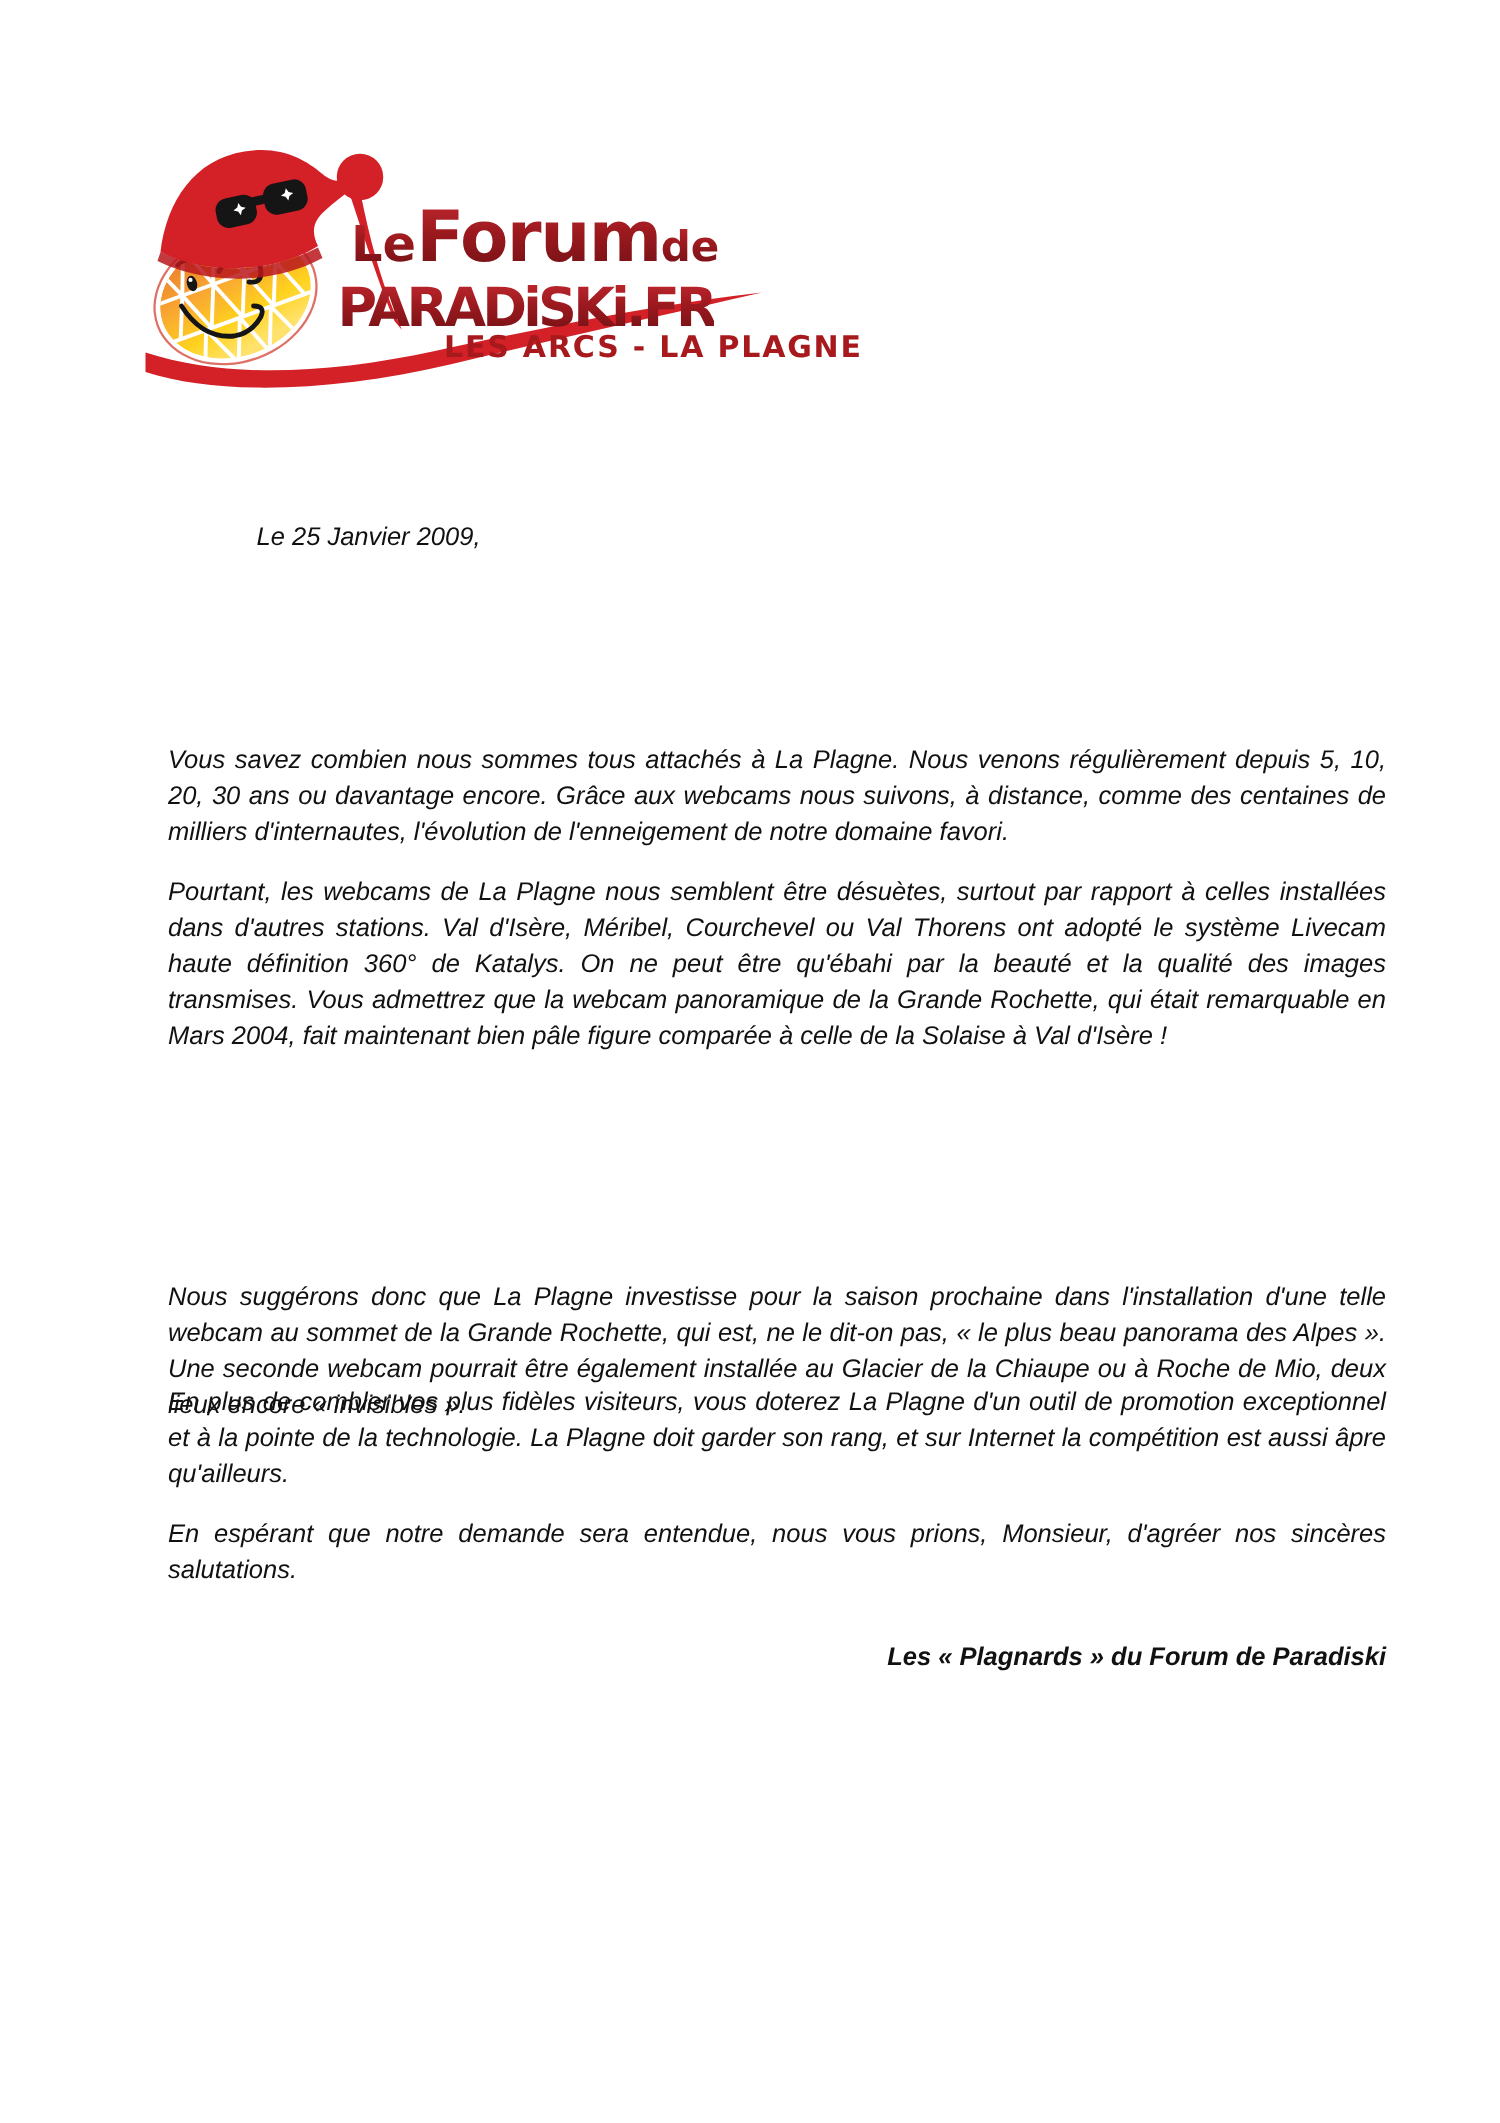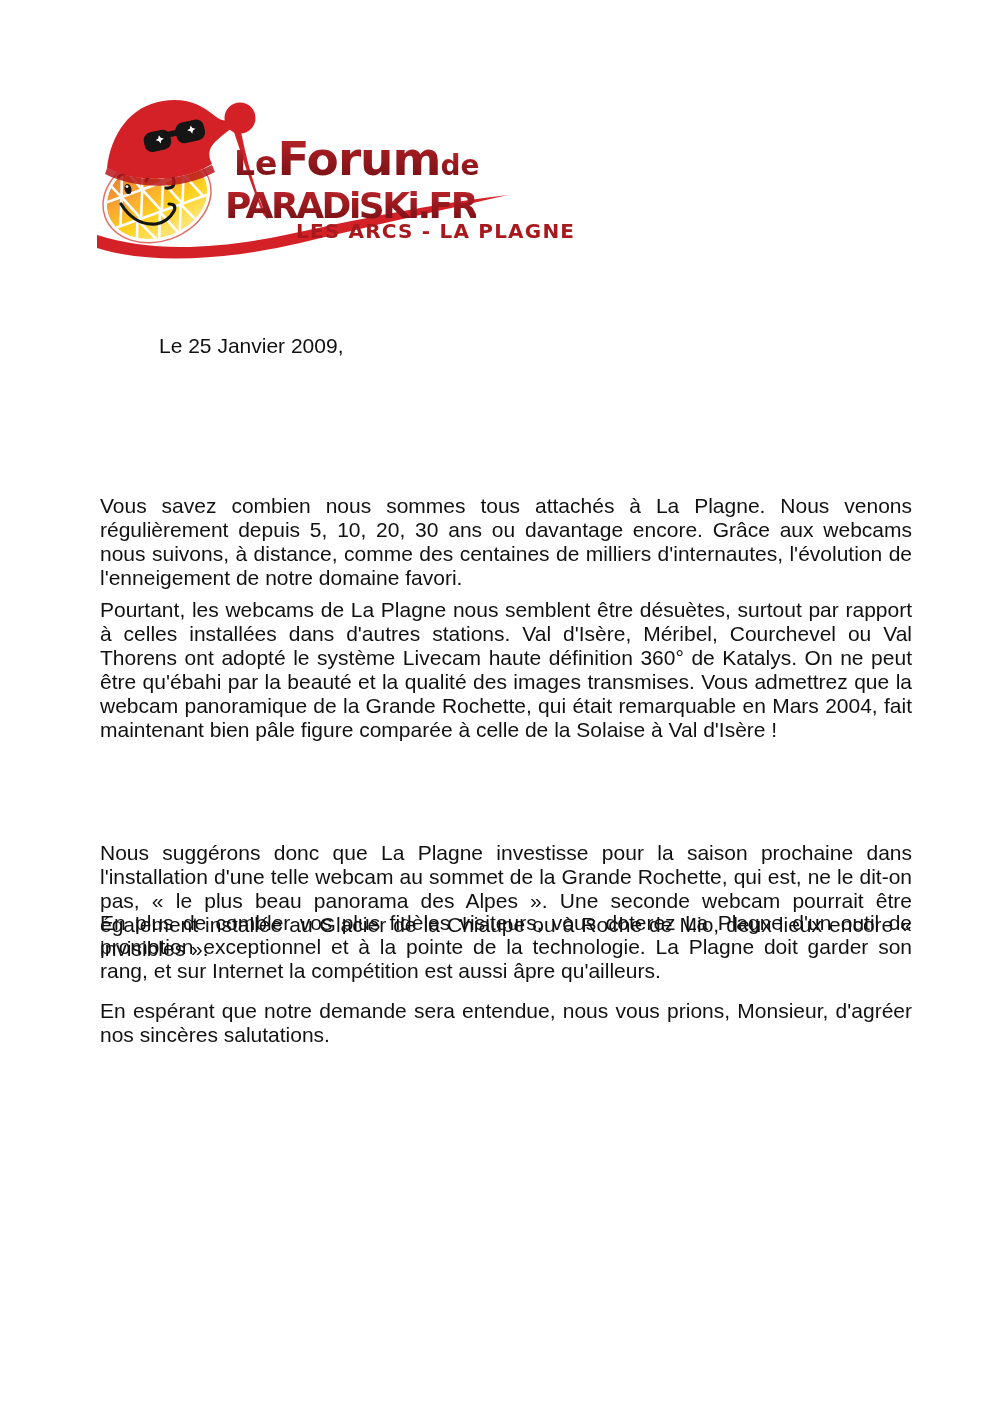--- a/index.html
+++ b/index.html
@@ -30,26 +30,26 @@
     .logo-grad{-webkit-background-clip:text;background-clip:text;color:transparent;}
   }
   .logo-line1{left:139px;top:46px;line-height:42px;}
   .logo-line1 .t-sm{font-size:33px;}
   .logo-line1 .t-lg{font-size:47px;letter-spacing:-1px;}
   .logo-line1 .t-sm2{font-size:28px;}
   .logo-domain{left:130px;top:94px;font-size:36px;letter-spacing:-2.5px;line-height:40px;}
   .logo-tagline{left:201px;top:130px;font-size:20px;letter-spacing:1.2px;color:var(--tagline-red);line-height:18px;}
 
   
-  .txt{position:absolute;left:96px;width:812px;margin:4px;font-size:21px;line-height:24px;}
+  .txt{position:absolute;left:96px;width:812px;margin:16px;font-size:17px;line-height:24px;font-style:italic;}
   .just{text-align:justify;text-justify:inter-word;}
   .date{left:155px;top:330px;width:500px;}
   .salutation{top:437px;}
-  .p1{top:490px;}
-  .p2{top:594px;}
+  .p1{top:479px;}
+  .p2{top:567px;}
   .p3{top:714px;}
   .p4{top:837px;}
   .p5{top:907px;}
   .p6{top:995px;}
   .signature{top:1077px;text-align:right;font-weight:bold;}
   .footer{top:1274px;}
 </style>
 </head>
 <body>
 
@@ -121,15 +121,16 @@
 
   <p class="txt date">Le 25 Janvier 2009,</p>
 
 
   <p class="txt just p1">Vous savez combien nous sommes tous attachés à La Plagne. Nous venons régulièrement depuis 5, 10, 20, 30 ans ou davantage encore. Grâce aux webcams nous suivons, à distance, comme des centaines de milliers d'internautes, l'évolution de l'enneigement de notre domaine favori.</p>
   <p class="txt just p2">Pourtant, les webcams de La Plagne nous semblent être désuètes, surtout par rapport à celles installées dans d'autres stations. Val d'Isère, Méribel, Courchevel ou Val Thorens ont adopté le système Livecam haute définition 360° de Katalys. On ne peut être qu'ébahi par la beauté et la qualité des images transmises. Vous admettrez que la webcam panoramique de la Grande Rochette, qui était remarquable en Mars 2004, fait maintenant bien pâle figure comparée à celle de la Solaise à Val d'Isère !</p>
   <p class="txt just p4">Nous suggérons donc que La Plagne investisse pour la saison prochaine dans l'installation d'une telle webcam au sommet de la Grande Rochette, qui est, ne le dit-on pas, « le plus beau panorama des Alpes ». Une seconde webcam pourrait être également installée au Glacier de la Chiaupe ou à Roche de Mio, deux lieux encore « invisibles ».</p>
   <p class="txt just p6">En espérant que notre demande sera entendue, nous vous prions, Monsieur, d'agréer nos sincères salutations.</p>
   <p class="txt just p5">En plus de combler vos plus fidèles visiteurs, vous doterez La Plagne d'un outil de promotion exceptionnel et à la pointe de la technologie. La Plagne doit garder son rang, et sur Internet la compétition est aussi âpre qu'ailleurs.</p>
 
+  <p class="txt signature">Les « Plagnards » du Forum de Paradiski</p>
 
 
 </div>
 
 </body></html>

